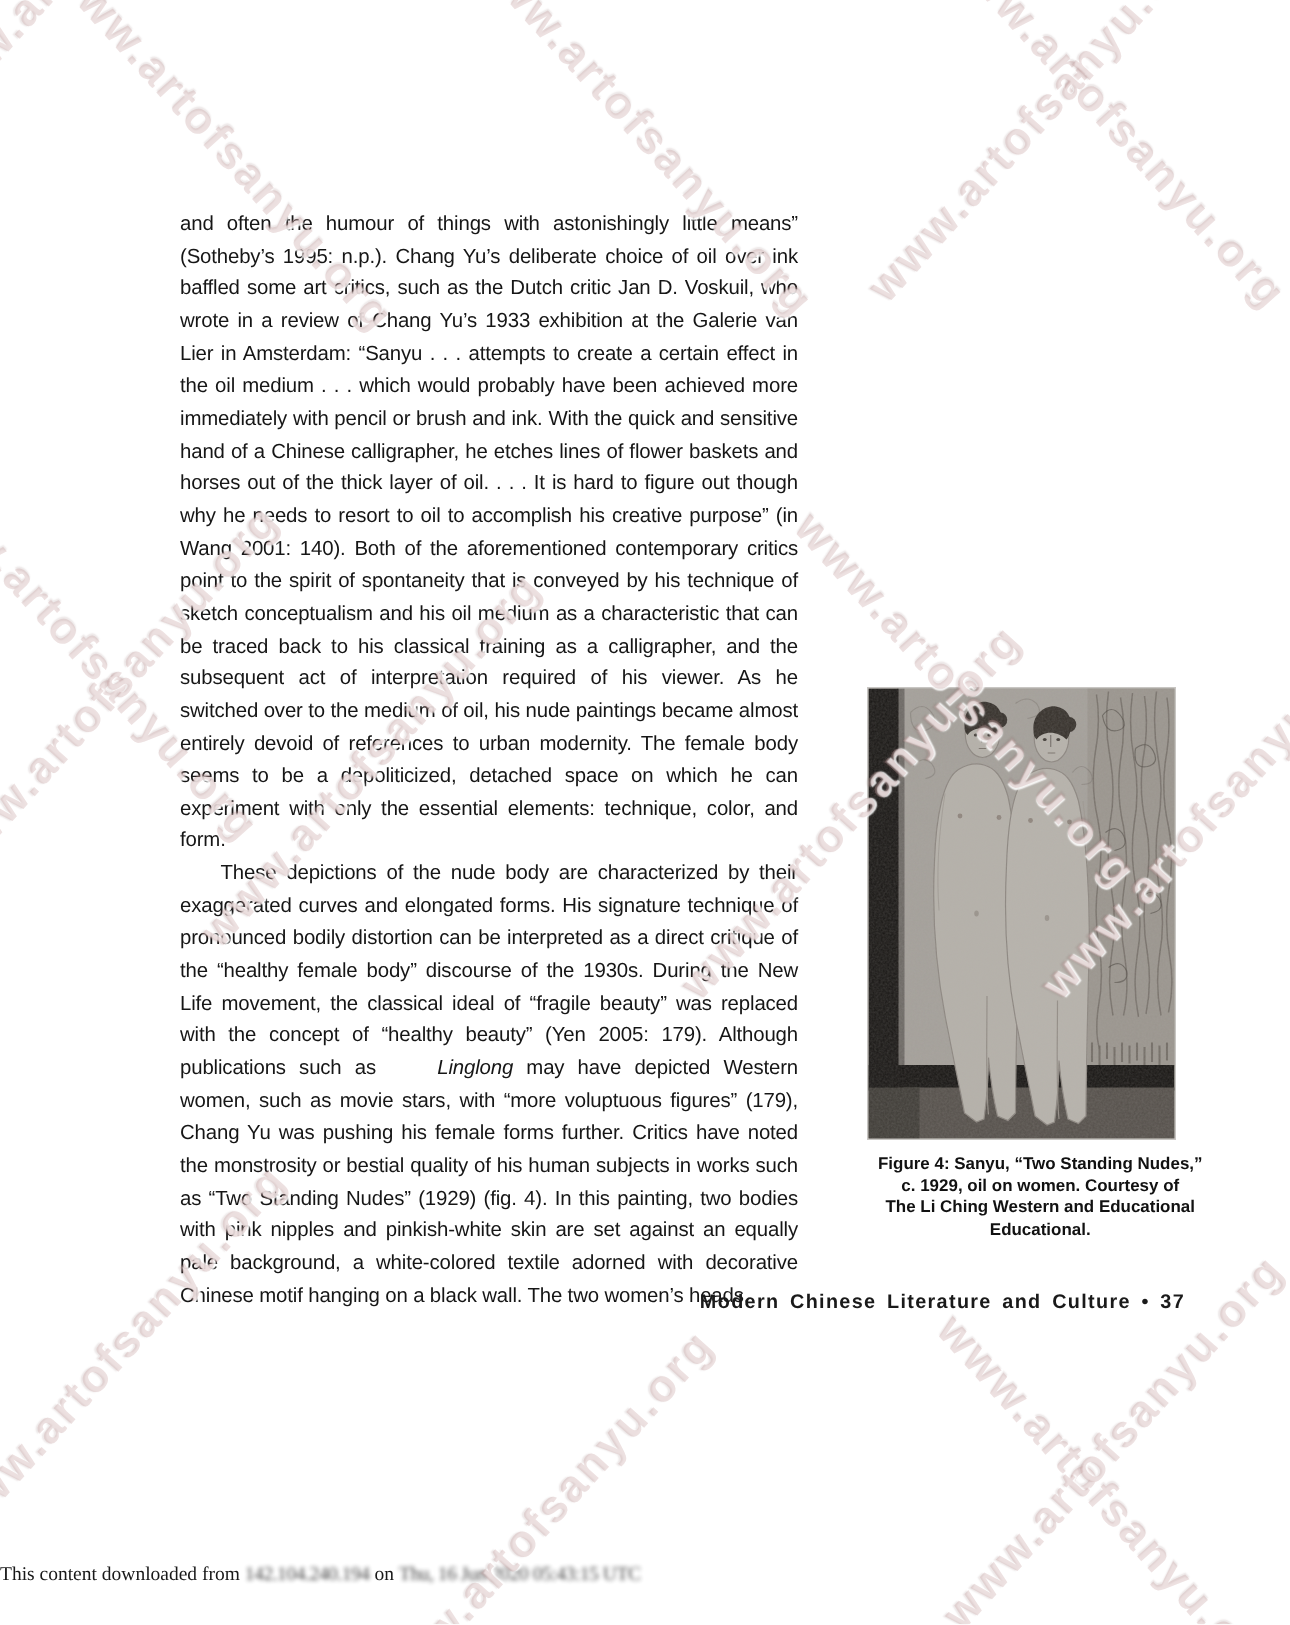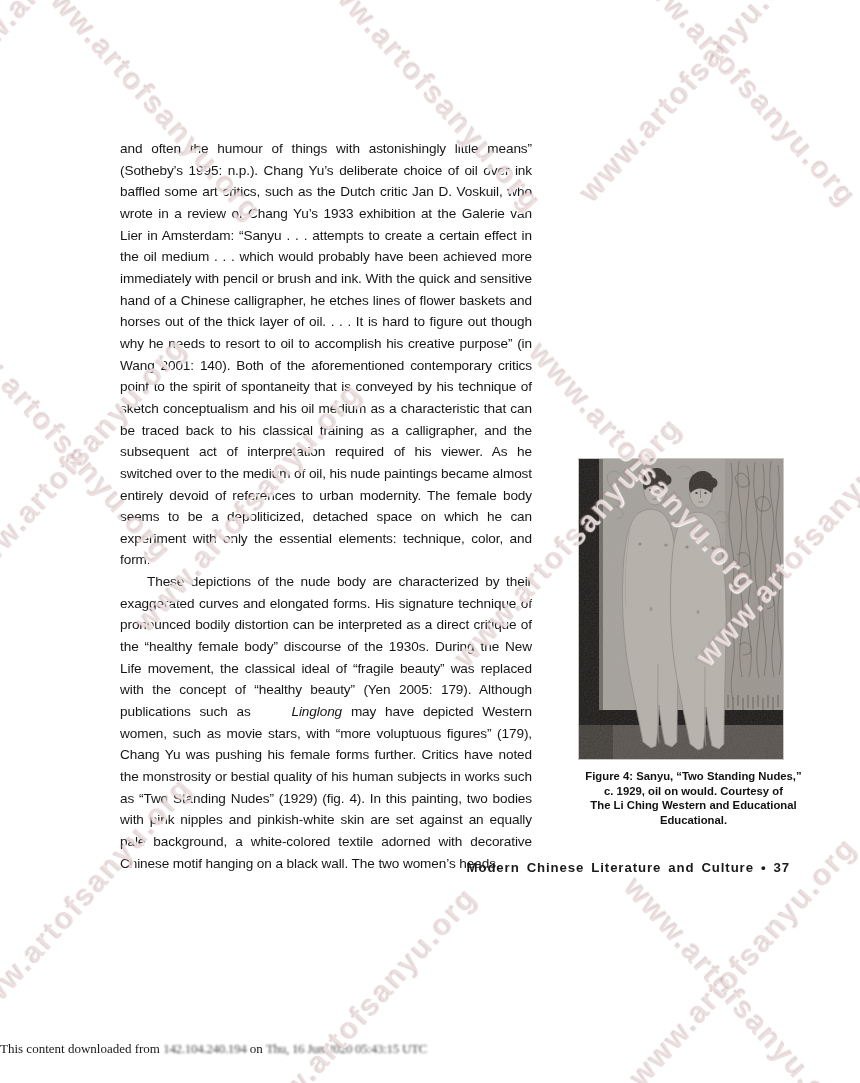--- a/index.html
+++ b/index.html
@@ -144,21 +144,21 @@
         <path d="M126,208 C126,238 125,268 127,287" stroke="#938d86" stroke-width="0.8" fill="none"></path>
         <path d="M143,75 C146,100 148,125 147,152" stroke="#9b958e" stroke-width="0.7" fill="none" opacity="0.7"></path>
       </g>
 
       <rect width="204" height="300" filter="url(#grain)" opacity="0.45"></rect>
     </svg>
   </div>
 
   <div class="caption">
     <div>Figure 4: Sanyu, “Two Standing Nudes,”</div>
-    <div>c. 1929, oil on would. Courtesy of</div>
+    <div>c. 1929, oil on women. Courtesy of</div>
     <div>The Li Ching Western and Educational</div>
     <div>Educational.</div>
   </div>
 
   <div class="footer">
     <span>Modern Chinese Literature and Culture • 37</span>
   </div>
 
   <div class="jstor">
     <div><span>This content downloaded from </span><span class="blurred">142.104.240.194</span><span> on </span><span class="blurred">Thu, 16 Jun 2020 05:43:15 UTC</span></div>

